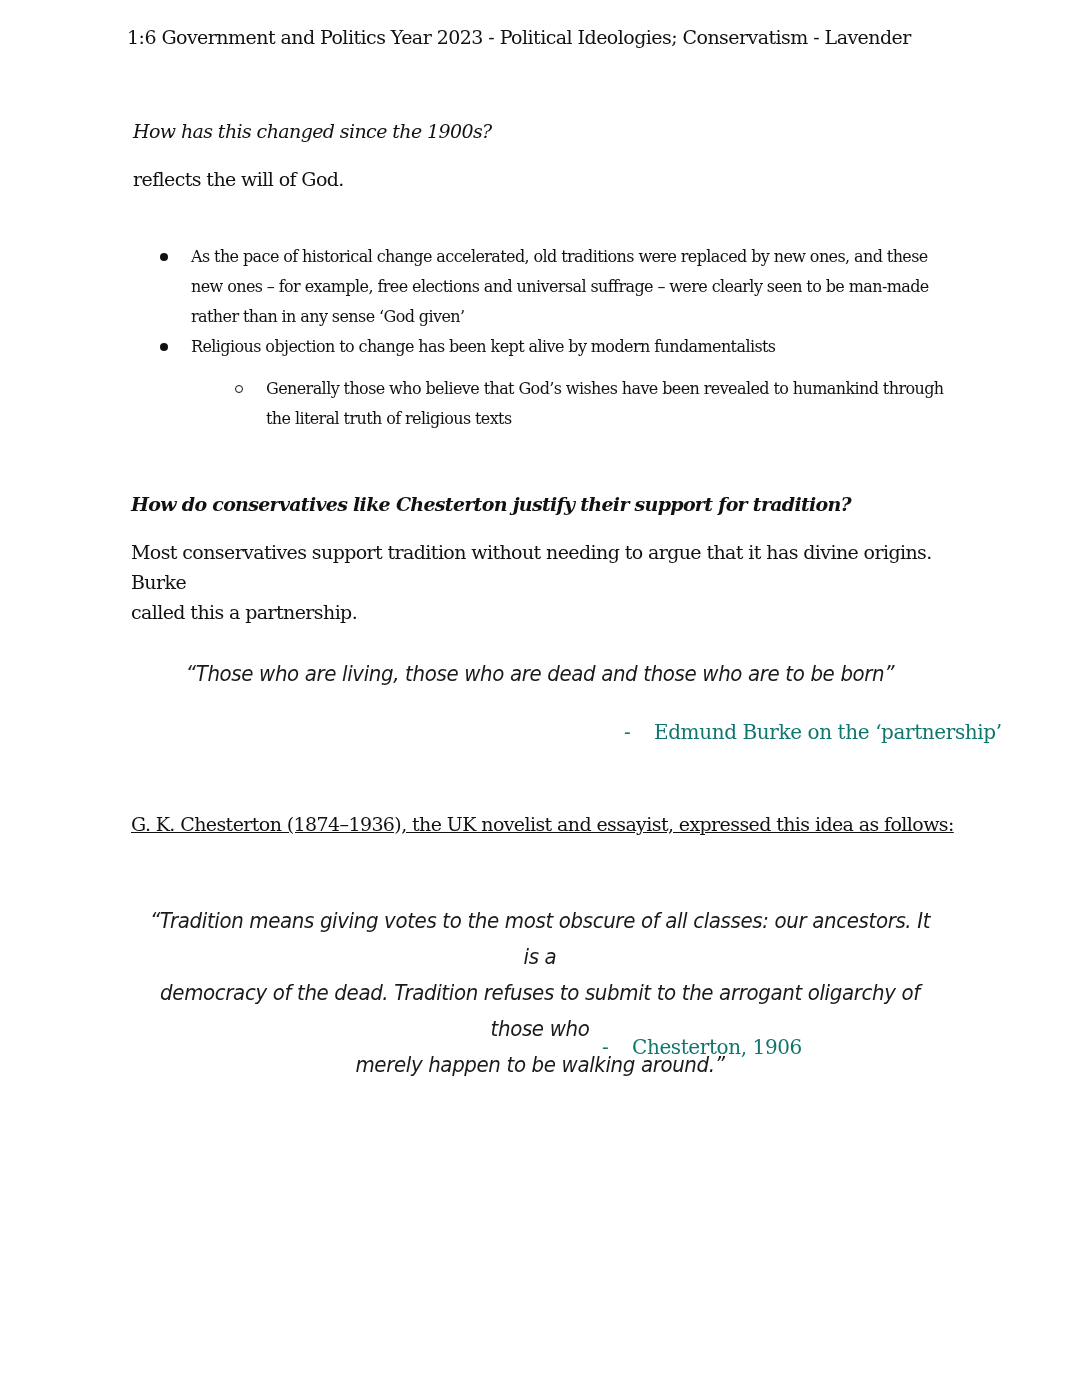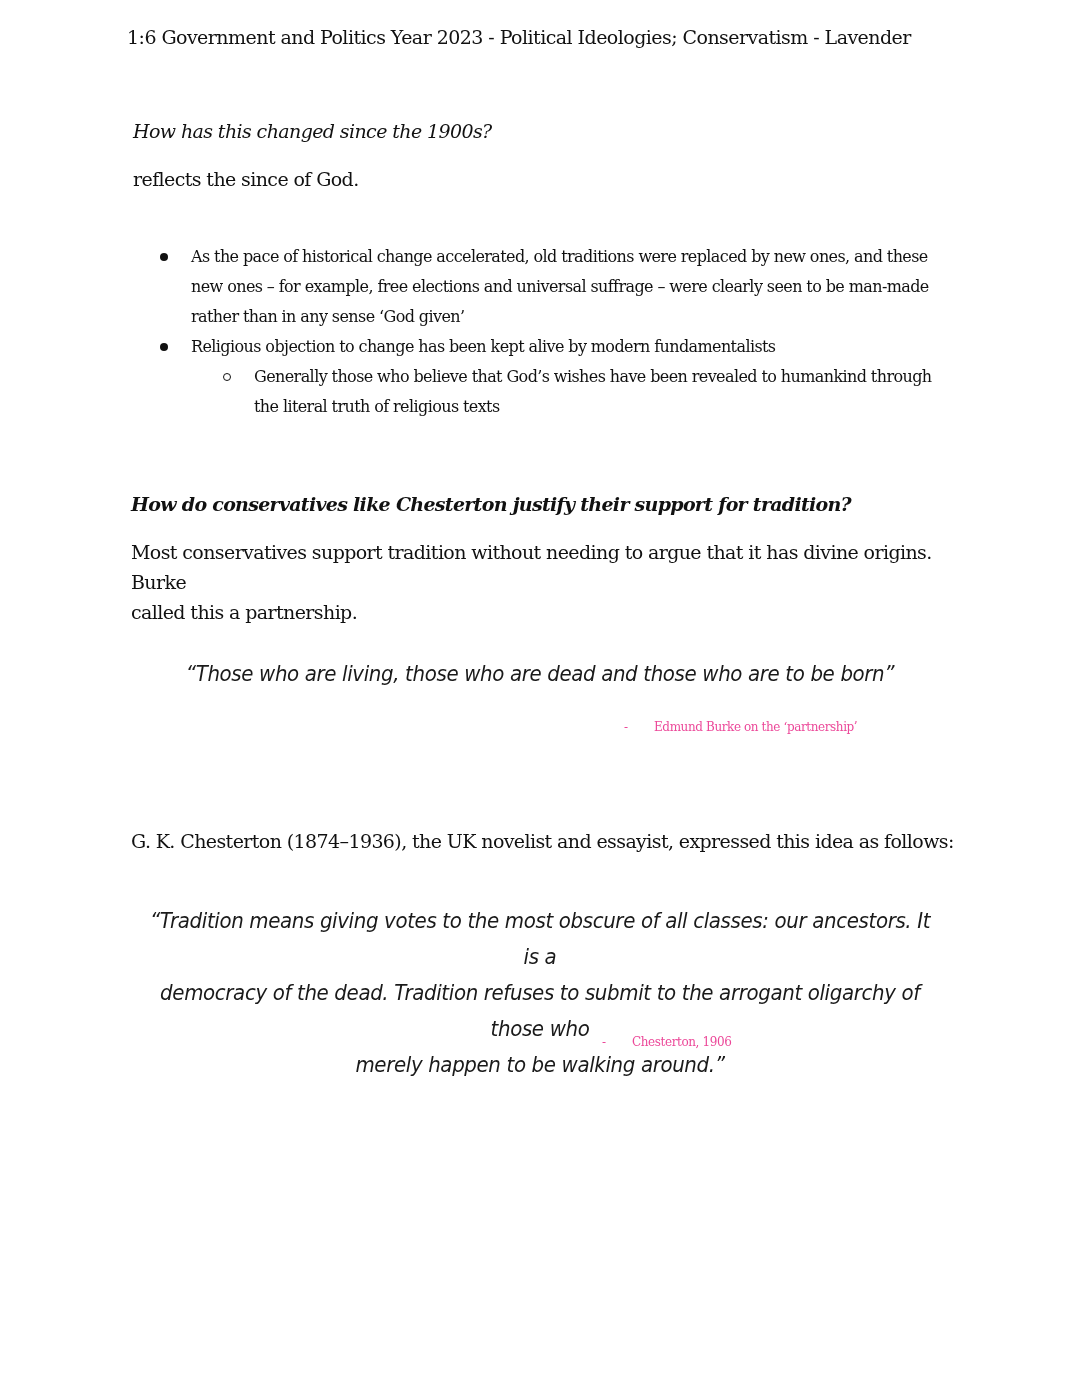--- a/index.html
+++ b/index.html
@@ -64,21 +64,21 @@
       position: absolute;
       left: 0;
       top: 11px;
       width: 8px;
       height: 8px;
       border-radius: 50%;
       background: #111;
     }
     .sublist {
       list-style: none;
-      margin: 0;
+      margin: 12px;
       padding: 0 0 0 32px;
     }
     .sublist li {
       position: relative;
       padding-left: 31px;
     }
     .hollow-bullet {
       position: absolute;
       left: 0;
       top: 11px;
@@ -93,41 +93,41 @@
       font-family: "DejaVu Sans", sans-serif;
       font-style: italic;
       font-weight: 200;
       color: #1a1a1a;
       text-align: center;
       transform-origin: center top;
     }
     .attribution {
       position: absolute;
       font-family: "DejaVu Serif", serif;
-      font-size: 12px;
+      font-size: 20px;
       letter-spacing: -0.4px;
-      color: #ec4899;
+      color: #0f766e;
       white-space: nowrap;
     }
     .attribution .dash {
       display: inline-block;
       width: 30px;
     }
   </style>
 </head>
 <body>
 
 <div class="page">
 
   <div class="header">1:6 Government and Politics Year 2023 - Political Ideologies; Conservatism - Lavender</div>
 
   <div class="block italic" style="left:127px; top:116px;">How has this changed since the 1900s?</div>
 
   <div class="block" style="left:127px; top:164px; width:840px;">
-    <div>reflects the since of God.</div>
+    <div>reflects the will of God.</div>
   </div>
 
   <ul class="list">
     <li>
       <span class="bullet"></span>
       <span>As the pace of historical change accelerated, old traditions were replaced by new ones, and these new ones – for example, free elections and universal suffrage – were clearly seen to be man-made rather than in any sense ‘God given’</span>
     </li>
     <li>
       <span class="bullet"></span>
       <span>Religious objection to change has been kept alive by modern fundamentalists</span>
@@ -146,21 +146,21 @@
     <div>Most conservatives support tradition without needing to argue that it has divine origins. Burke</div>
     <div>called this a partnership.</div>
   </div>
 
   <div class="quote" style="left:140px; top:661px; width:800px; font-size:22px; letter-spacing:-0.4px; transform:scaleX(0.9);">“Those who are living, those who are dead and those who are to be born”</div>
 
   <div class="attribution" style="left:624px; top:720px;">
     <span class="dash">-</span><span>Edmund Burke on the ‘partnership’</span>
   </div>
 
-  <div class="block" style="left:125px; top:826px; white-space:nowrap;">G.  K. Chesterton (1874–1936), the UK novelist and essayist, expressed this idea as follows:</div>
+  <div class="block" style="left:125px; top:809px; white-space:nowrap;text-decoration:underline;">G.  K. Chesterton (1874–1936), the UK novelist and essayist, expressed this idea as follows:</div>
 
   <div class="quote" style="left:100px; top:903px; width:880px; font-size:22px; line-height:36px; letter-spacing:-0.4px; transform:scaleX(0.9);">
     <div>“Tradition means giving votes to the most obscure of all classes: our ancestors. It is a</div>
     <div>democracy of the dead. Tradition refuses to submit to the arrogant oligarchy of those who</div>
     <div>merely happen to be walking around.”</div>
   </div>
 
   <div class="attribution" style="left:602px; top:1035px;">
     <span class="dash">-</span><span>Chesterton, 1906</span>
   </div>

